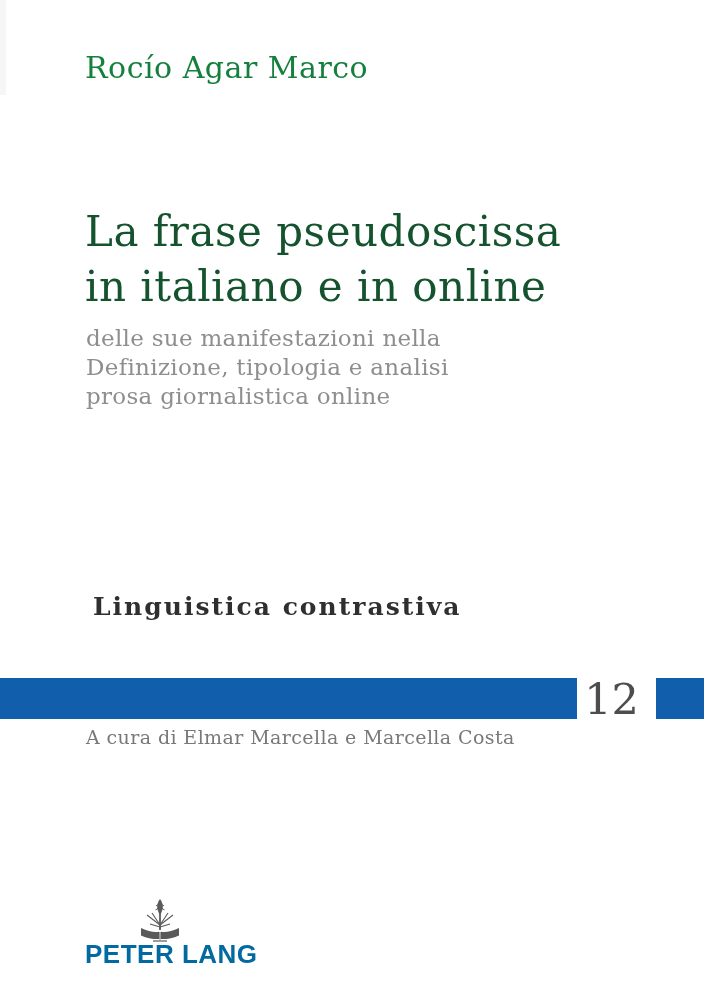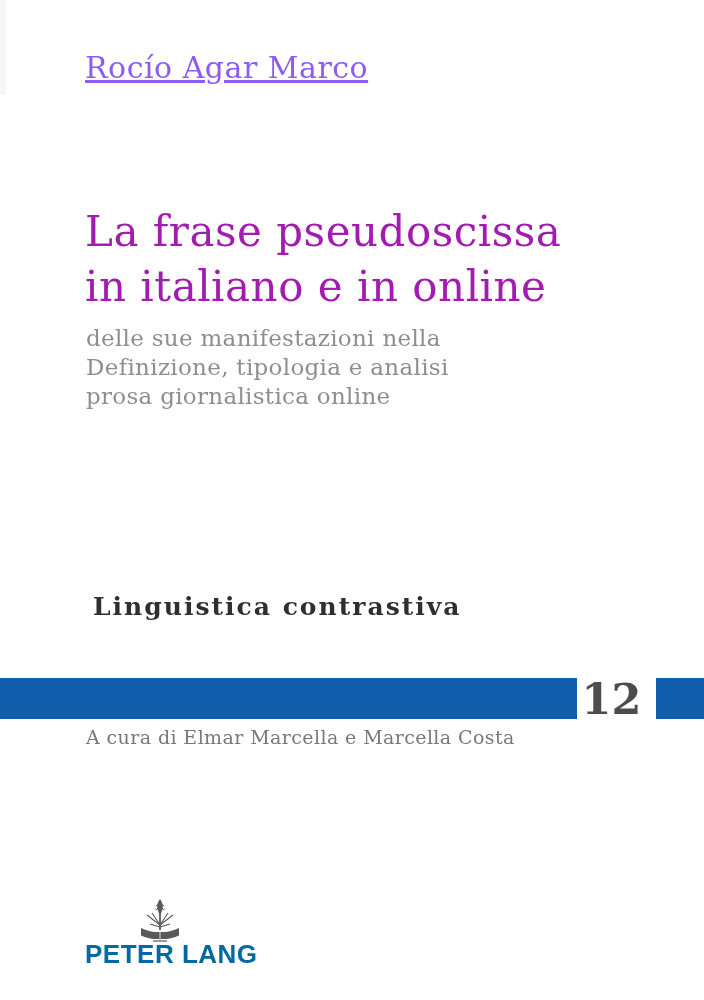--- a/index.html
+++ b/index.html
@@ -76,21 +76,20 @@
   .band-number {
     position: absolute;
     left: 577px;
     top: 677px;
     width: 69px;
     height: 44px;
     display: flex;
     align-items: center;
     justify-content: center;
     font-size: 43px;
-    font-weight: bold;
   }
   .editors {
     position: absolute;
     left: 86px;
     top: 726px;
     font-size: 19px;
     letter-spacing: 0.4px;
     white-space: nowrap;
   }
   .publisher-emblem {
@@ -111,23 +110,23 @@
     white-space: nowrap;
   }
 </style>
 </head>
 <body>
 
 <div class="page" style="background: rgb(255, 255, 255);">
 
   <div class="scan-artifact"></div>
 
-  <div class="author" style="color: #8b5cf6; text-decoration: underline;">Rocío Agar Marco</div>
+  <div class="author" style="color: #15803d;">Rocío Agar Marco</div>
 
-  <div class="title" style="color: #a21caf;">
+  <div class="title" style="color: #14532d;">
     <div>La frase pseudoscissa</div>
     <div>in italiano e in online</div>
   </div>
 
   <div class="subtitle" style="color: rgb(142, 142, 142);">
     <div>delle sue manifestazioni nella</div>
     <div>Definizione, tipologia e analisi</div>
     <div>prosa giornalistica online</div>
   </div>
 

